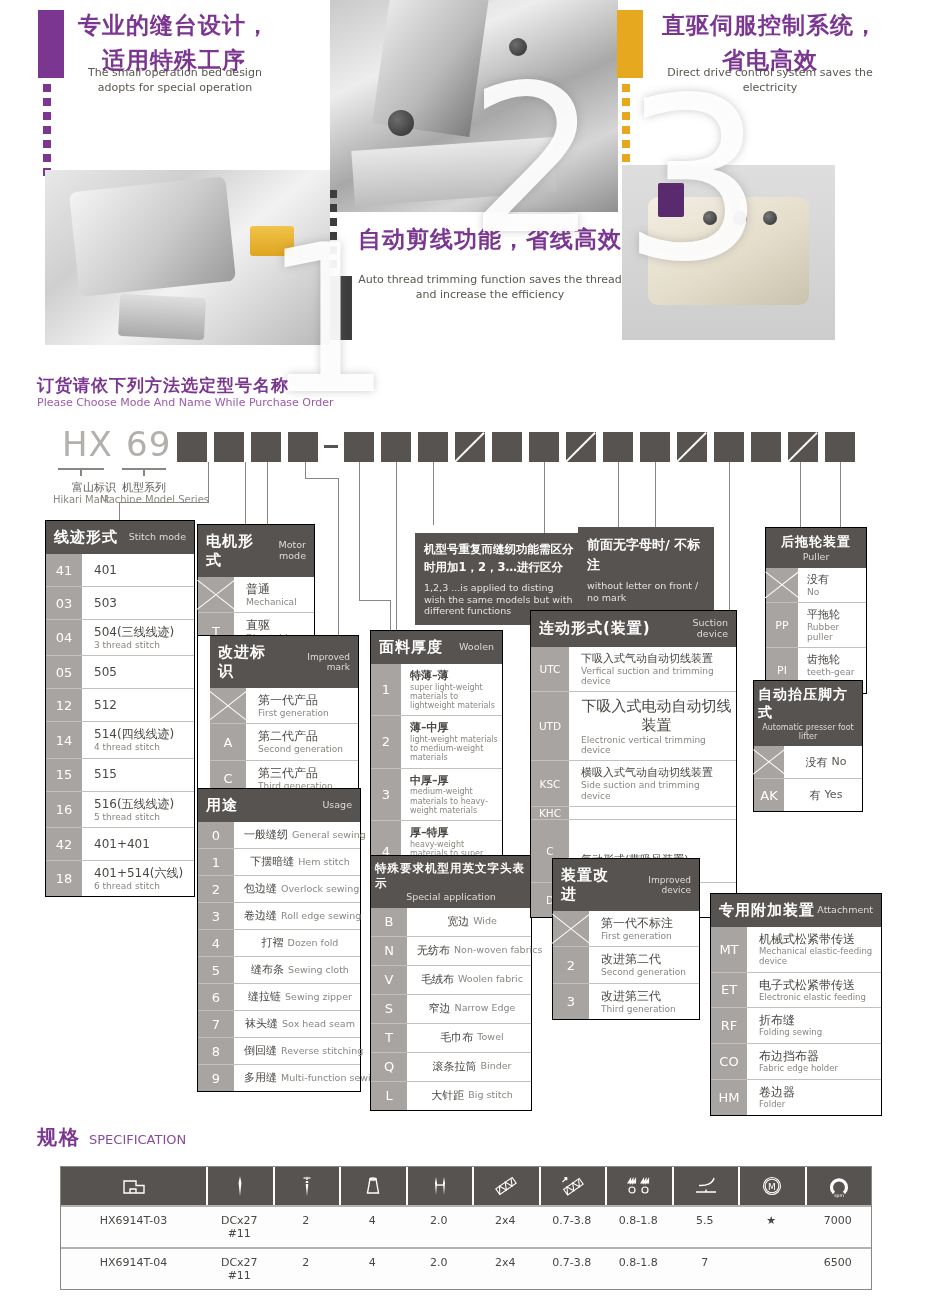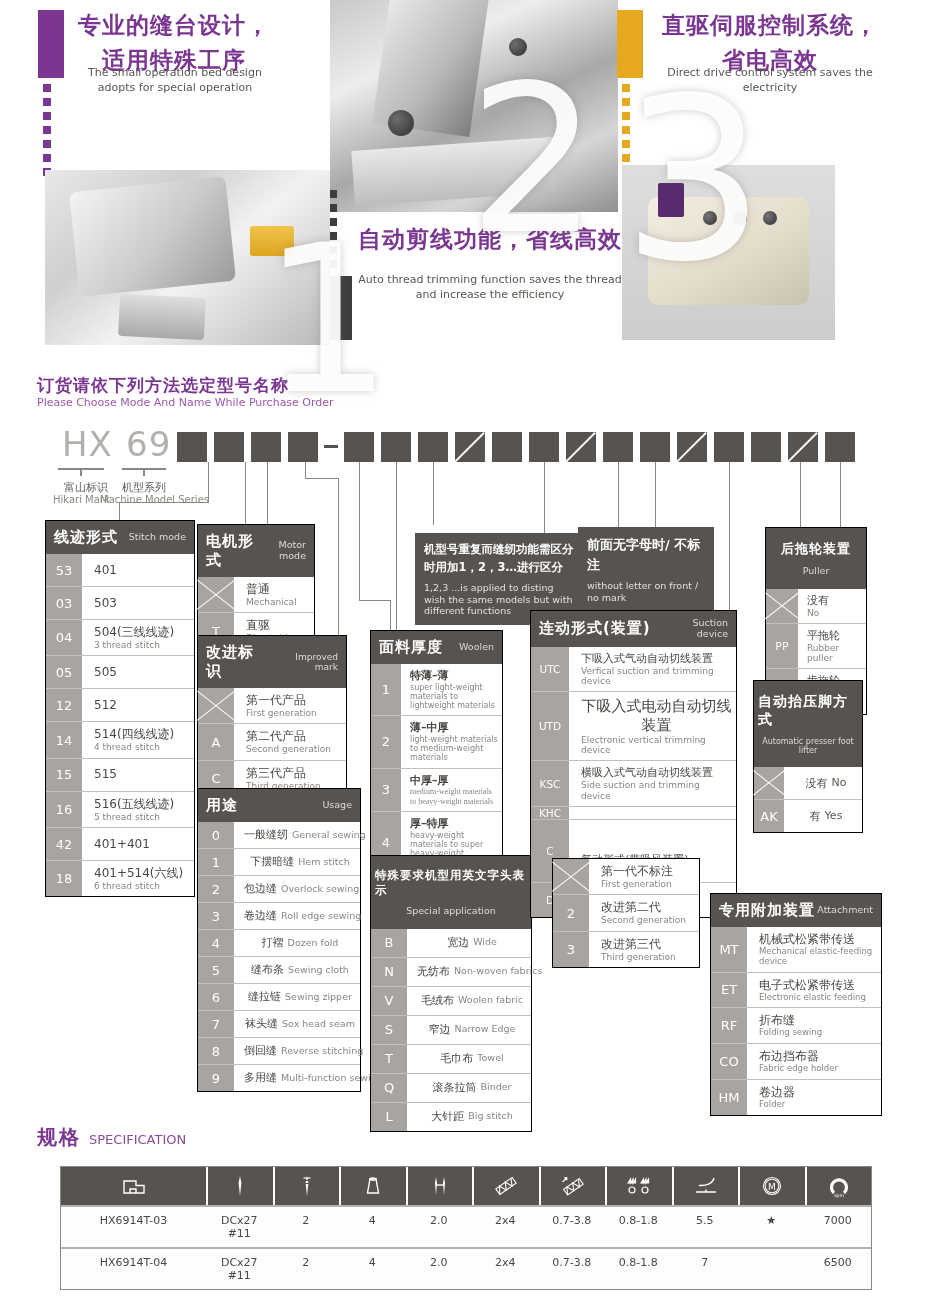--- a/index.html
+++ b/index.html
@@ -42,21 +42,21 @@
   .dashsep{position:absolute;background:#575350;z-index:3;}
   .vline,.hline{position:absolute;background:#8a8681;z-index:1;}
   .vline{width:1px;}
   .hline{height:1px;}
 
   
   .otable{position:absolute;background:#fff;border:1px solid #000000;z-index:2;}
   .thead{display:flex;justify-content:space-between;align-items:center;background:#575350;color:#fff;padding:7px 8px;}
   .thead .hcn{font-size:15px;font-weight:bold;letter-spacing:1px;}
   .thead .hen{font-size:9.5px;text-align:right;line-height:1.15;color:#dedcda;}
-  .otable.center-head .thead{flex-direction:column;gap:8px;padding:12px 4px;}
+  .otable.center-head .thead{flex-direction:column;gap:1px;padding:5px 4px;}
   .otable.center-head .thead .hen{text-align:center;}
   .trow{display:flex;border-top:1px solid #c3bfbc;}
   .trow:first-child{border-top:none;}
   .tcode{flex:0 0 36px;background:#a8a4a1;color:#fff;font-size:13px;display:flex;align-items:center;justify-content:center;border-right:2px solid #fff;position:relative;}
   .tdesc{flex:1;padding:5px 4px 5px 10px;display:flex;flex-direction:column;justify-content:center;}
   .tdesc .cn{font-size:12px;color:#4a4743;line-height:1.25;}
   .tdesc .en{font-size:9px;color:#8a8681;line-height:1.15;}
   .tdesc .en:empty{display:none;}
   .otable.inline .tdesc{flex-direction:row;align-items:center;gap:4px;padding-left:8px;}
   .otable.inline .cn{font-size:11px;white-space:nowrap;}
@@ -129,21 +129,21 @@
 
   <div class="order-title-cn" style="left:37px;top:374px;">订货请依下列方法选定型号名称</div>
   <div class="order-title-en" style="left:37px;top:396px;">Please Choose Mode And Name While Purchase Order</div>
 
   <div class="code-big" style="left:62px;top:424px;">HX</div>
   <div class="code-big" style="left:126px;top:424px;">69</div>
   <div class="tick-h" style="left:58px;top:468px;width:46px;"></div>
   <div class="tick-v" style="left:80px;top:468px;height:8px;"></div>
   <div class="tick-h" style="left:122px;top:468px;width:44px;"></div>
   <div class="tick-v" style="left:143px;top:468px;height:8px;"></div>
-  <div class="code-label-cn" style="left:64px;top:480px;">富山标识</div>
+  <div class="code-label-cn" style="left:72px;top:480px;">富山标识</div>
   <div class="code-label-en" style="left:53px;top:494px;">Hikari Mark</div>
   <div class="code-label-cn" style="left:122px;top:480px;">机型系列</div>
   <div class="code-label-en" style="left:100px;top:494px;">Machine Model Series</div>
 
   <div class="boxrow" style="left:177px;top:432px;">
 
   <div class="mbox"></div>
       <div class="mbox"></div>
       <div class="mbox"></div>
       <div class="mbox"></div>
@@ -197,21 +197,21 @@
   </div>
 
   <div class="otable tall" style="left:45px;top:520px;width:148px;">
     <div class="thead">
       <span class="hcn">线迹形式</span>
       <span class="hen">Stitch mode</span>
     </div>
     <div>
 
     <div class="trow">
-        <div class="tcode">53</div>
+        <div class="tcode">41</div>
         <div class="tdesc">
             <div class="cn">401</div>
           </div>
       </div>
         <div class="trow">
         <div class="tcode">03</div>
         <div class="tdesc">
             <div class="cn">503</div>
           </div>
       </div>
@@ -287,21 +287,21 @@
         <div class="trow">
         <div class="tcode">T</div>
         <div class="tdesc">
             <div class="cn">直驱</div>
             <div class="en">Direct drive</div>
           </div>
       </div>
       </div>
   </div>
 
-  <div class="otable" style="left:197px;top:635px;width:148px;">
+  <div class="otable" style="left:197px;top:635px;width:148px;padding-left:12px;">
     <div class="thead">
       <span class="hcn">改进标识</span>
       <span class="hen" style="font-size:9px;">Improved mark</span>
     </div>
     <div>
 
     <div class="trow">
         <div class="tcode cross"></div>
         <div class="tdesc">
             <div class="cn">第一代产品</div>
@@ -423,21 +423,21 @@
         <div class="tcode" style="flex:0 0 30px;">2</div>
         <div class="tdesc" style="padding-left:7px;">
             <div class="cn" style="font-size:11px;font-weight:bold;">薄–中厚</div>
             <div class="en" style="font-size:8px;">light-weight materials to medium-weight materials</div>
           </div>
       </div>
         <div class="trow">
         <div class="tcode" style="flex:0 0 30px;">3</div>
         <div class="tdesc" style="padding-left:7px;">
             <div class="cn" style="font-size:11px;font-weight:bold;">中厚–厚</div>
-            <div class="en" style="font-size:8px;font-family:Liberation Serif, serif;">medium-weight materials to heavy-weight materials</div>
+            <div class="en" style="font-size:8px;">medium-weight materials to heavy-weight materials</div>
           </div>
       </div>
         <div class="trow">
         <div class="tcode" style="flex:0 0 30px;">4</div>
         <div class="tdesc" style="padding-left:7px;">
             <div class="cn" style="font-size:11px;font-weight:bold;">厚–特厚</div>
             <div class="en" style="font-size:8px;">heavy-weight materials to super heavy-weight materials</div>
           </div>
       </div>
         <div class="trow">
@@ -551,20 +551,24 @@
         <div class="tcode" style="flex:0 0 38px;font-size:10.5px;">D</div>
         <div class="tdesc">
             <div class="cn" style="font-size:11px;">电动形式</div>
             <div class="en">Electrical</div>
           </div>
       </div>
       </div>
   </div>
 
   <div class="otable" style="left:552px;top:858px;width:146px;">
+    <div class="thead">
+      <span class="hcn">装置改进</span>
+      <span class="hen" style="font-size:9px;">Improved device</span>
+    </div>
     <div>
 
     <div class="trow">
         <div class="tcode cross"></div>
         <div class="tdesc">
             <div class="cn">第一代不标注</div>
             <div class="en">First generation</div>
           </div>
       </div>
         <div class="trow">

